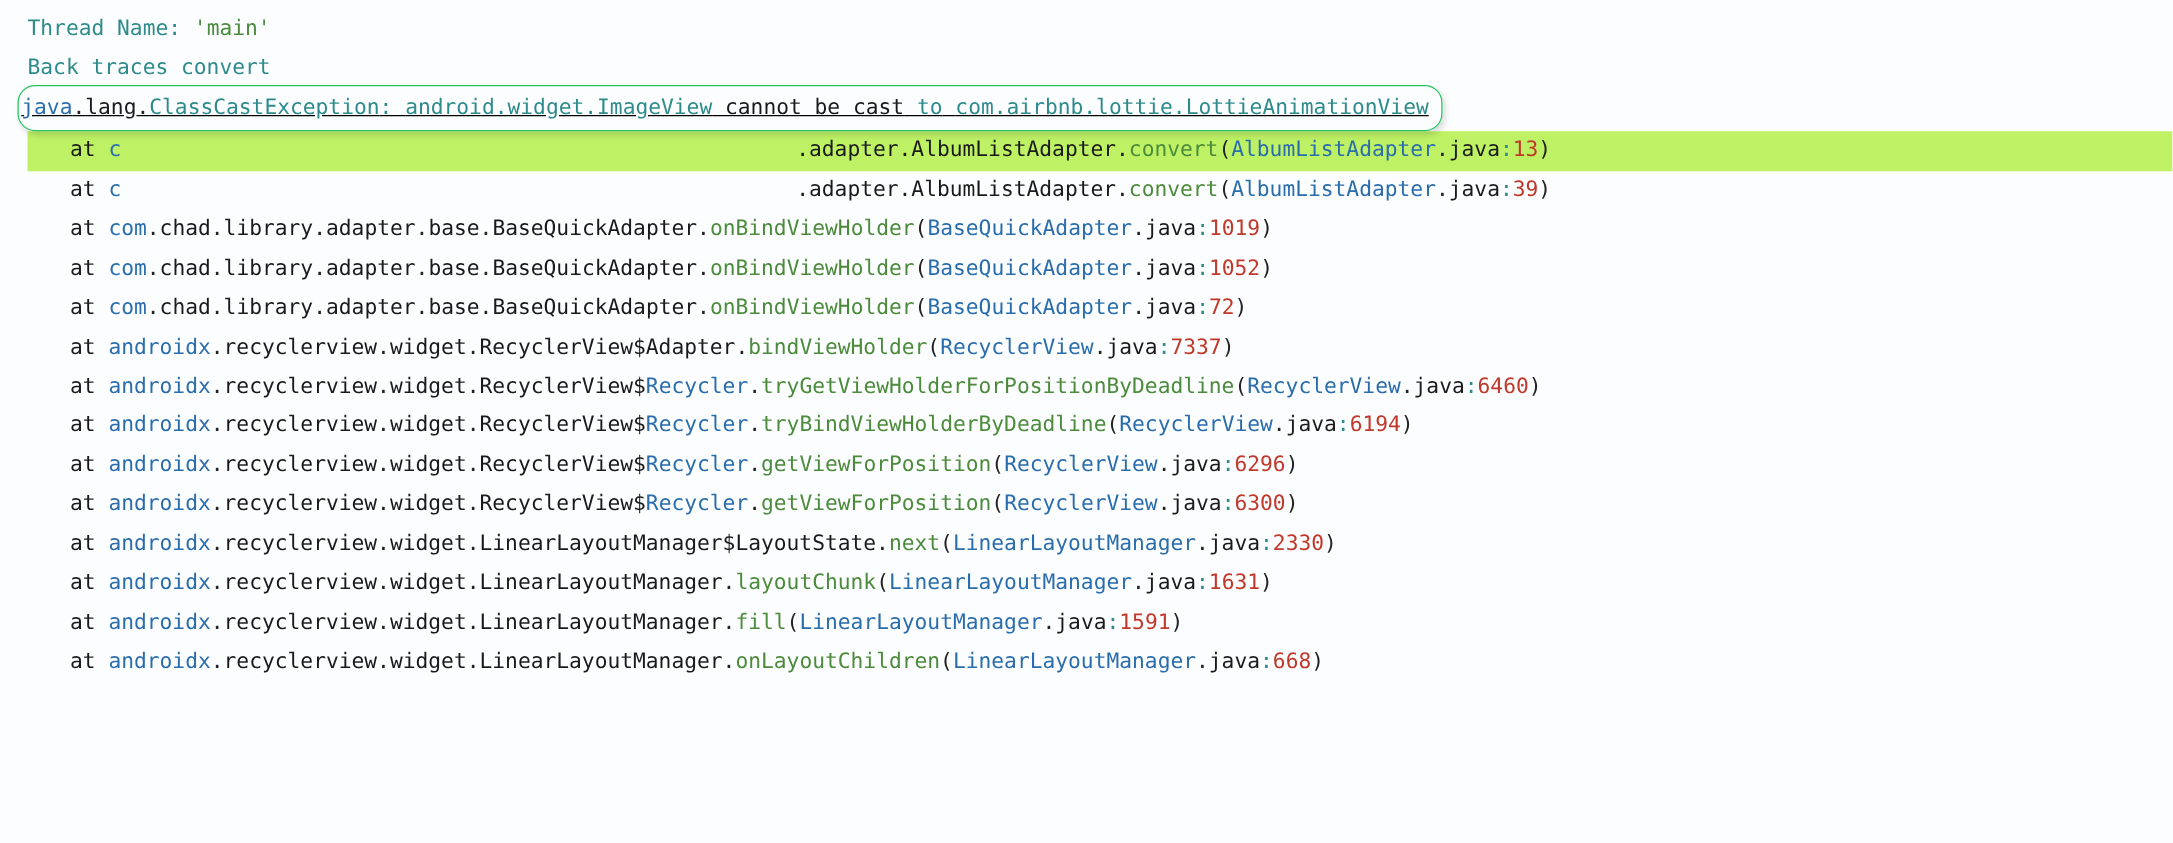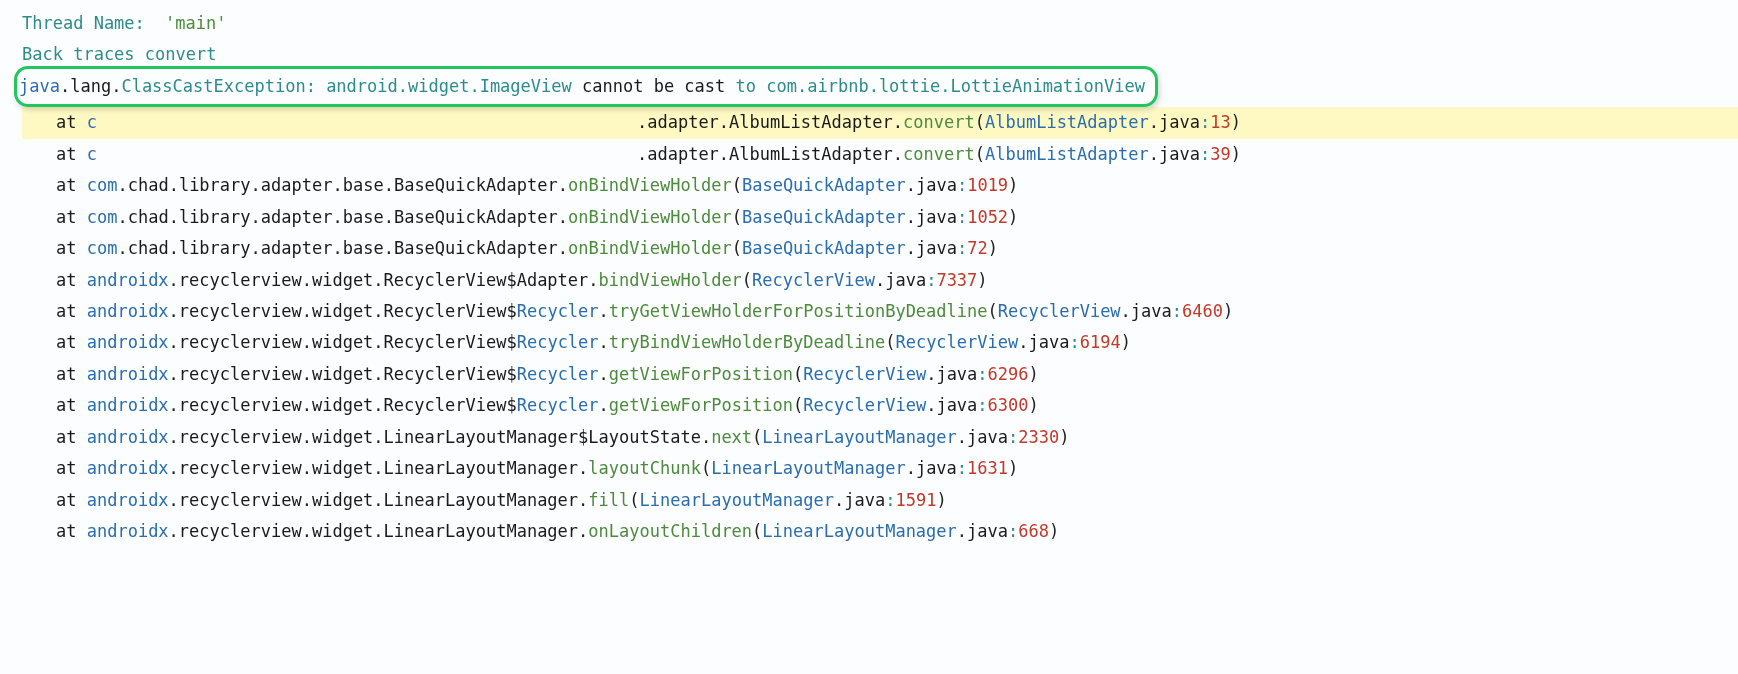--- a/index.html
+++ b/index.html
@@ -8,48 +8,49 @@
     font-size: 17px;
     line-height: 1.85;
     background: #fcfdfe;
     color: #000;
     padding: 8px 0 8px 22px;
     white-space: nowrap;
     overflow-x: auto;
   }
   .line { display: block; }
   .indent1 { padding-left: 34px; }
-  .hl-row { background: #fef9c3; }
+  .hl-row { background: #bef264; }
   .redacted {
     display: inline-block;
     width: 540px;
     height: 20px;
     vertical-align: middle;
     position: relative;
     top: -2px;
   }
 
   .kw-teal   { color: #2e8b8b; margin-top: 16px; }
   .kw-blue   { color: #2a6dad; }
   .kw-green  { color: #4b8b3b; }
   .kw-black  { color: #1a1a1a; }
   .kw-red    { color: #c0392b; }
   .punct     { color: #222; }
-  .strq      { color: #4b8b3b; margin-left: 10px; }
+  .strq      { color: #4b8b3b; }
 
   .highlight-box {
-    border: 3px solid #22c55e;
+    border: 1px solid #22c55e;
     border-radius: 14px;
     padding: 2px 10px 2px 2px;
     display: inline-block;
     margin-top: -14px;
     margin-left: -8px;
     position: relative;
     z-index: 5;
     box-shadow: 2px 3px 5px rgba(0,0,0,0.15);
+    text-decoration: underline;
   }
 </style>
 </head>
 <body>
 
 <div class="line">
   <span class="kw-teal">Thread Name:</span>
   <span class="strq">'main'</span>
 </div>
 

